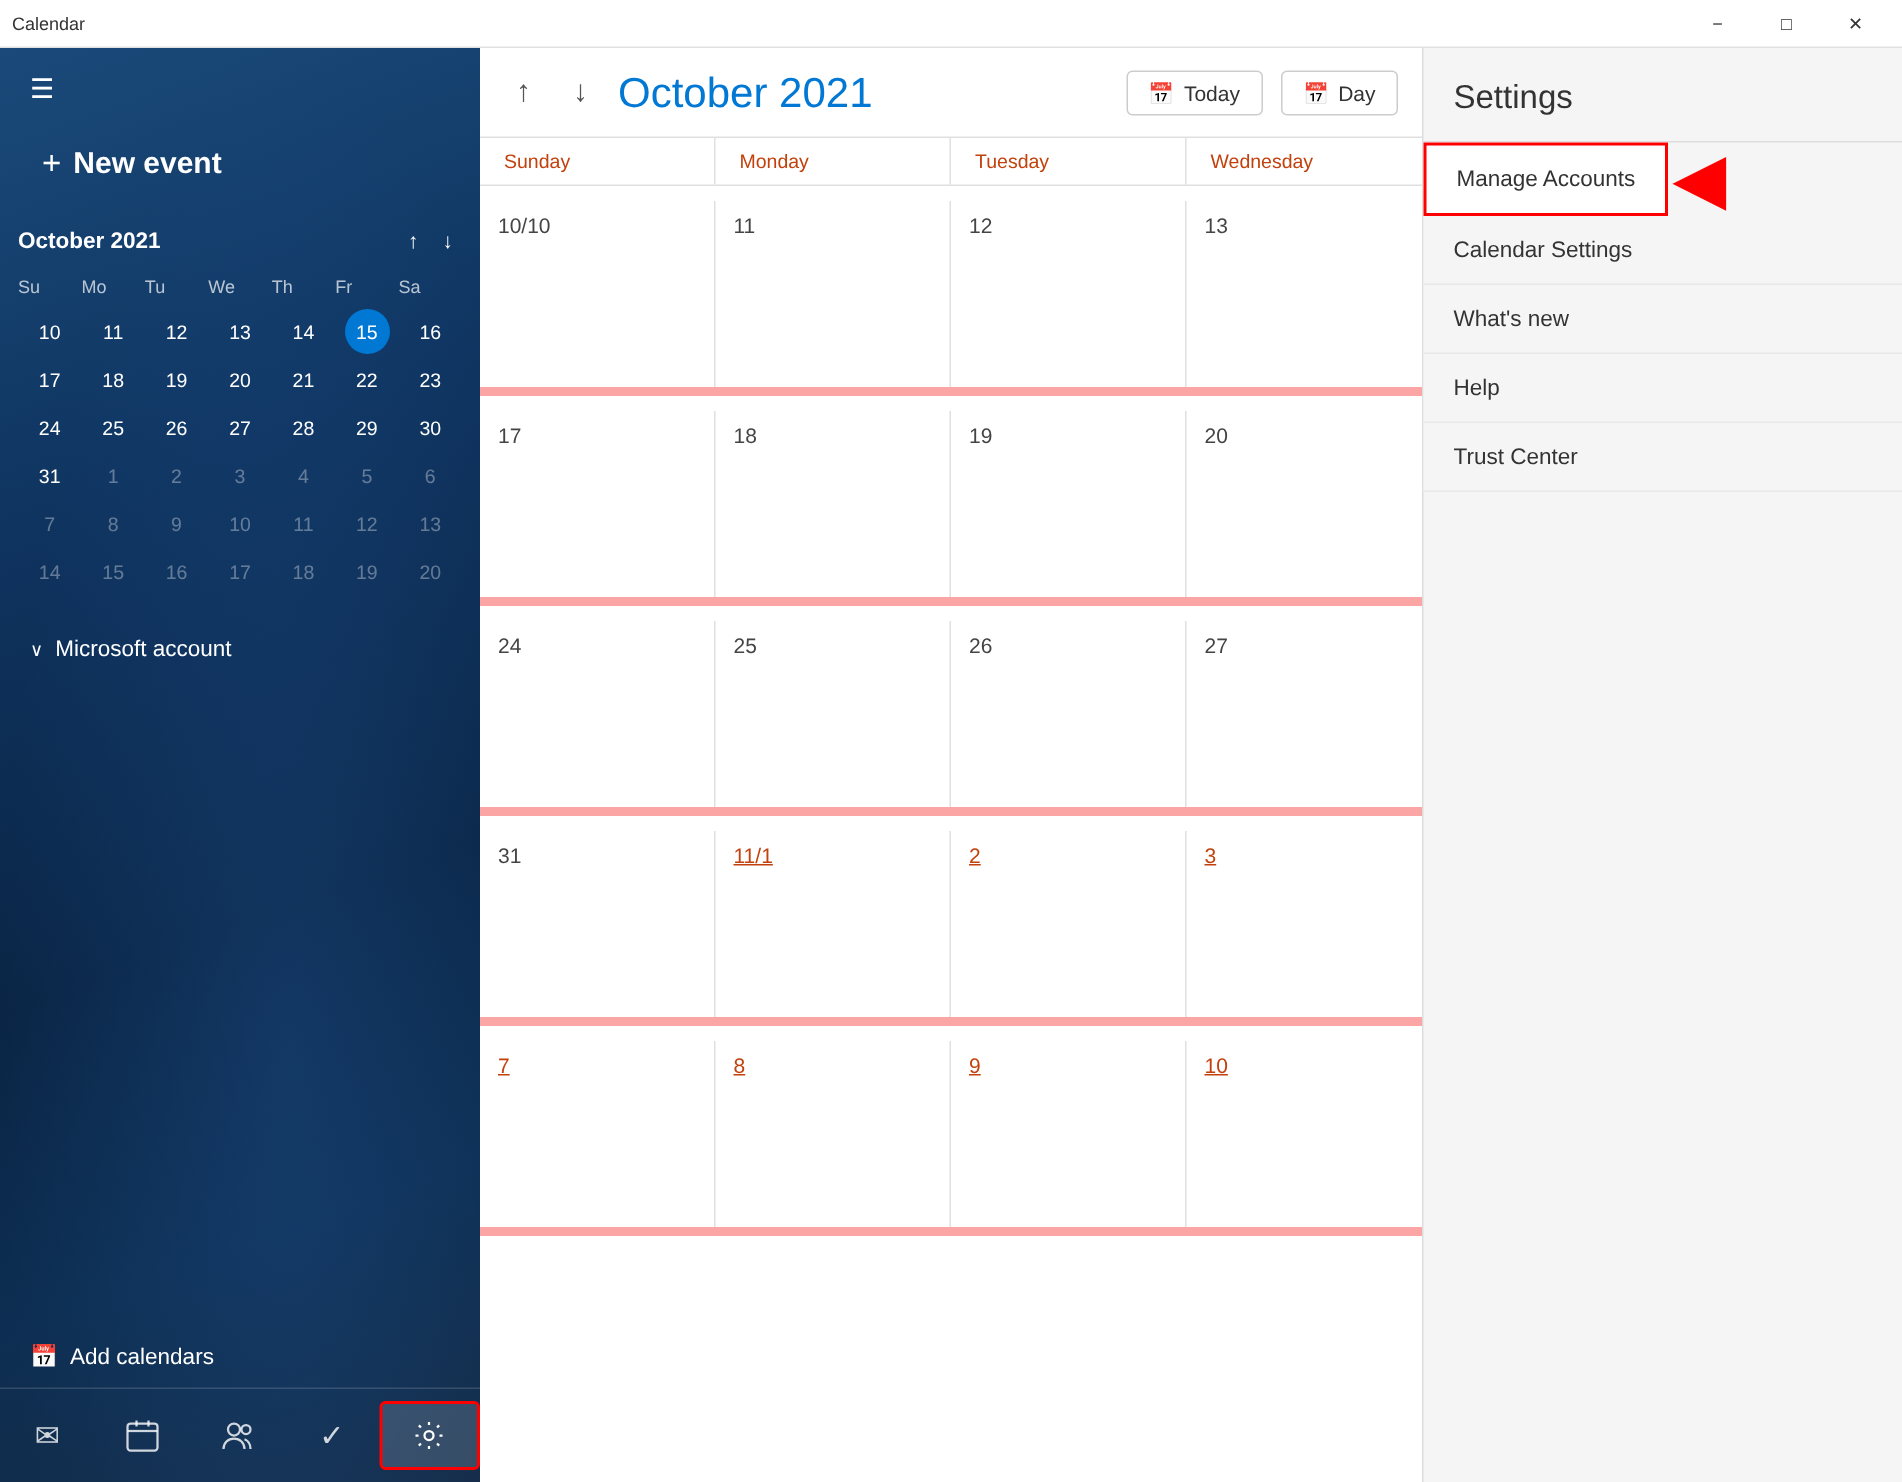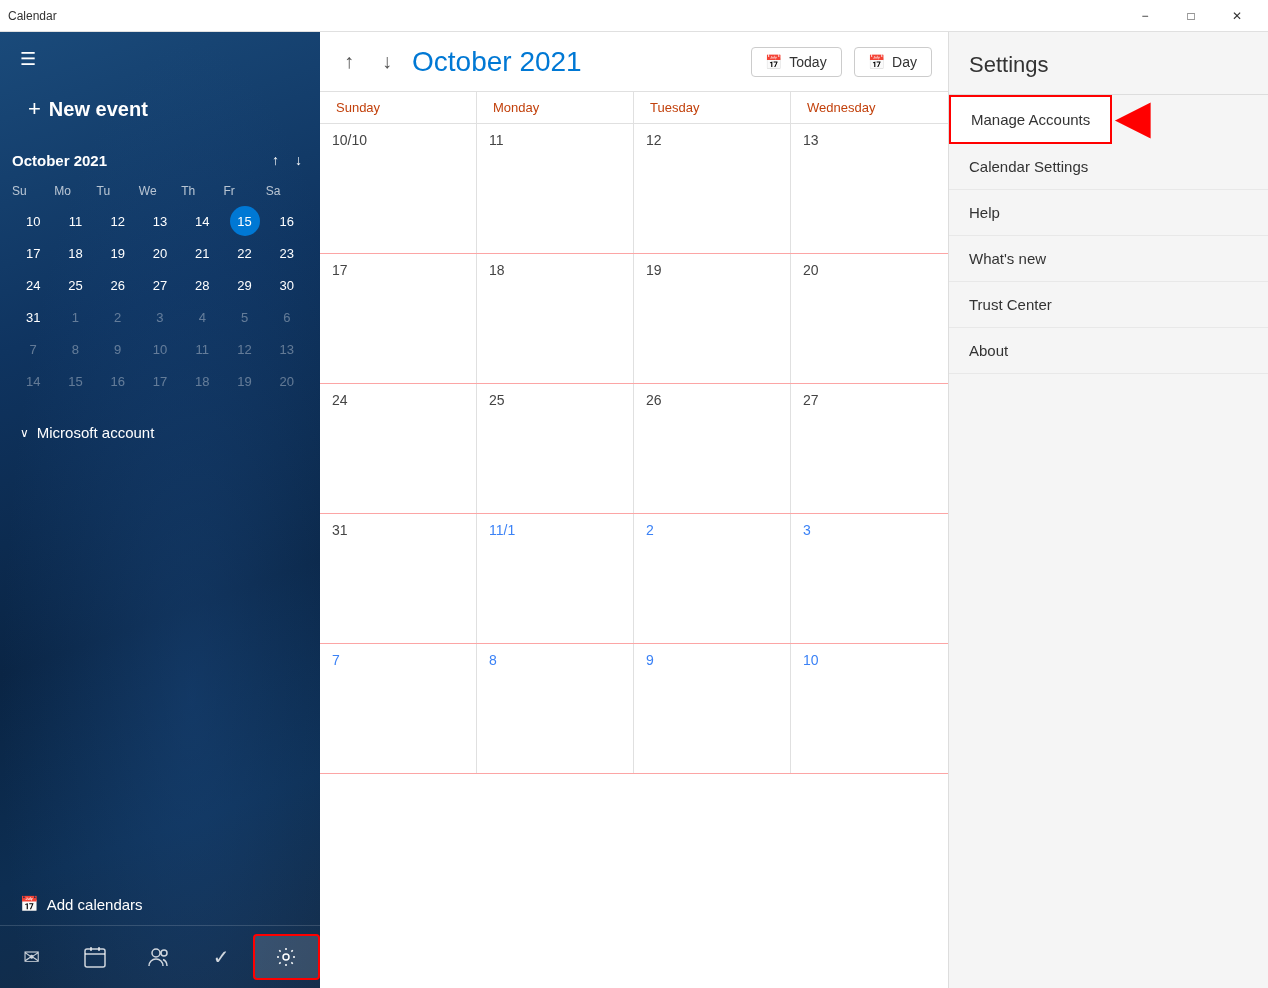--- a/index.html
+++ b/index.html
@@ -180,32 +180,33 @@
       color: #c2410c;
       border-right: 1px solid #e0e0e0;
     }
     .cal-day-name:last-child { border-right: none; }
 
     
     .cal-grid { flex: 1; overflow-y: auto; }
     .cal-week {
       display: grid;
       grid-template-columns: repeat(4, 1fr);
-      border-bottom: 1px solid #fca5a5;
+      border-bottom: 6px solid #fca5a5;
       min-height: 130px;
+      margin-top: 10px;
     }
     .cal-cell {
       padding: 8px 12px;
       border-right: 1px solid #e0e0e0;
       font-size: 14px;
       color: #333;
     }
     .cal-cell:last-child { border-right: none; }
     .cal-cell-num { font-size: 14px; color: #444; }
-    .cal-cell-num.other-month { color: #3b82f6; }
+    .cal-cell-num.other-month { color: #c2410c; text-decoration: underline; }
 
     
     .settings-panel {
       width: 320px;
       background: #f5f5f5;
       border-left: 1px solid #ddd;
       display: flex;
       flex-direction: column;
       flex-shrink: 0;
     }
@@ -417,24 +418,23 @@
           <div class="cal-cell"><span class="cal-cell-num other-month">8</span></div>
           <div class="cal-cell"><span class="cal-cell-num other-month">9</span></div>
           <div class="cal-cell"><span class="cal-cell-num other-month">10</span></div>
         </div>
       </div>
   </div>
 
   <div class="settings-panel">
     <div class="settings-title">Settings</div>
     <ul class="settings-menu" id="settings-menu">
-    <div style="display: flex; ">
+    <div style="display: flex; align-items: center;">
           <li class="settings-item manage-accounts" style="position: relative;">Manage Accounts</li>
           <span style="color: red; font-size: 44px; font-weight: 900; line-height: 1; margin-left: 4px; flex-shrink: 0;">◀</span>
         </div>
         <li class="settings-item">Calendar Settings</li>
+        <li class="settings-item">What's new</li>
         <li class="settings-item">Help</li>
-        <li class="settings-item">What's new</li>
         <li class="settings-item">Trust Center</li>
-        <li class="settings-item">About</li>
       </ul>
   </div>
 </div>
 
 </body></html>

